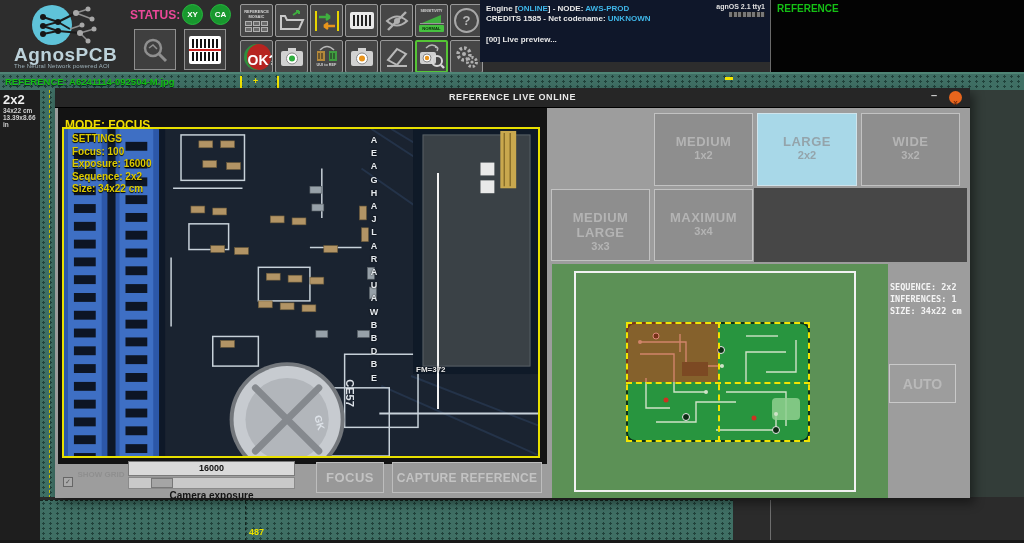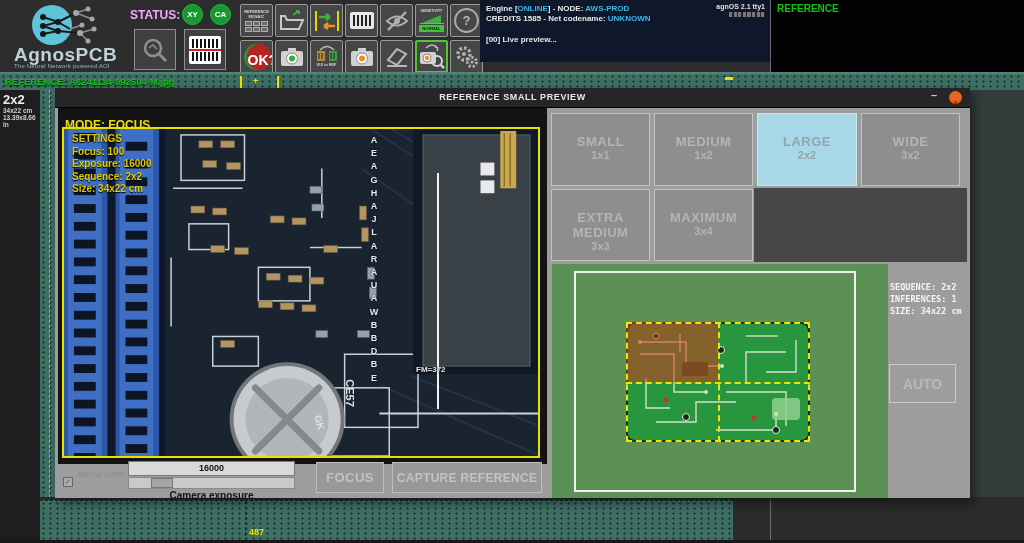--- a/index.html
+++ b/index.html
@@ -3,21 +3,21 @@
 <meta charset="utf-8">
 <style>
   html,body{margin:0;padding:0;background:#111;}
   #app{position:relative;width:1024px;height:543px;background:#2d2d2d;overflow:hidden;
        font-family:"Liberation Sans",sans-serif;-webkit-font-smoothing:antialiased;}
   .abs{position:absolute;}
   .teal-tex{background-color:#3f6f64;background-image:radial-gradient(circle,rgba(8,28,24,.55) 1px,transparent 1.2px);background-size:7px 5px;}
   
   .appname{font-weight:bold;font-size:19px;color:#bdd2da;letter-spacing:.5px;}
   .tagline{font-size:6px;color:#9fb3bb;letter-spacing:.2px;}
-  .status-label{font-weight:bold;font-size:12px;color:#f0abfc;}
+  .status-label{font-weight:bold;font-size:12px;color:#ec4899;}
   .badge{width:21px;height:21px;border-radius:50%;background:#18982e;color:#fff;font-size:8px;font-weight:bold;
          display:flex;align-items:center;justify-content:center;border:1px solid #27b93f;box-sizing:border-box;}
   .bigbtn{width:42px;height:41px;background:#3f3f3f;border:1px solid #8f8f8f;box-sizing:border-box;
           display:flex;align-items:center;justify-content:center;}
   .tbtn{width:33px;height:33px;background:#464646;border:1px solid #999;border-radius:2px;box-sizing:border-box;
         display:flex;flex-direction:column;align-items:center;justify-content:center;overflow:hidden;position:relative;}
   .tbtn.sel{border:2px solid #55c535;}
   .trow{position:absolute;display:flex;gap:2px;}
   .tinytxt{font-size:4px;font-weight:bold;color:#d6d6d6;text-align:center;line-height:5px;white-space:pre-line;}
   .console{background:#0f172a;font-size:8px;font-weight:bold;color:#e9e9e9;line-height:10px;}
@@ -253,21 +253,21 @@
   <div class="abs teal-tex" style="left:40px;top:500px;width:693px;height:40px;border-top:1px dashed #15251f;">
     <div class="abs" style="left:205px;top:0;height:100%;border-left:1px dashed #13231d;"></div>
     <div class="abs" style="left:209px;top:26px;color:#e8e000;font-size:9px;font-weight:bold;">487</div>
   </div>
   <div class="abs" style="left:770px;top:500px;width:1px;height:40px;background:#6e6e6e;"></div>
   <div class="abs" style="left:0;top:540px;width:1024px;height:3px;background:#181818;"></div>
 
   <div class="abs dialog" style="left:55px;top:88px;width:915px;height:410px;">
 
     <div class="abs dlg-title" style="left:0;top:0;width:915px;height:19px;">
-      <div class="dlg-title-text" style="text-align:center;line-height:19px;">REFERENCE SMALL PREVIEW</div>
+      <div class="dlg-title-text" style="text-align:center;line-height:19px;">REFERENCE LIVE ONLINE</div>
       <div class="abs" style="right:33px;top:1px;color:#cfcfcf;font-size:11px;font-weight:bold;">–</div>
       <div class="abs" style="right:8px;top:3px;width:13px;height:13px;border-radius:50%;background:#e8651d;text-align:center;">
         <span style="color:#7a2c0c;font-size:8px;font-weight:bold;line-height:13px;">x</span>
       </div>
     </div>
 
     <div class="abs" style="left:3px;top:20px;width:489px;height:356px;background:#131313;">
       <div style="color:#f0dc00;font-size:12px;font-weight:bold;padding:10px 0 0 7px;height:16px;">MODE: FOCUS</div>
 
       <div class="abs" style="left:4px;top:19px;width:474px;height:327px;border:2px solid #e8e000;overflow:hidden;background:#1a2330;">
@@ -399,38 +399,34 @@
         <div style="position:absolute;left:22px;top:0;width:20px;height:8px;background:#a5a5a5;border:1px solid #777;"></div>
       </div>
       <div style="text-align:center;font-size:10px;font-weight:bold;color:#141414;margin-top:1px;">Camera exposure</div>
     </div>
 
     <div class="abs etched" style="left:261px;top:374px;width:68px;height:31px;font-size:13px;letter-spacing:.5px;">FOCUS</div>
     <div class="abs etched" style="left:337px;top:374px;width:150px;height:31px;font-size:12px;letter-spacing:.3px;">CAPTURE REFERENCE</div>
 
     <div class="abs" style="left:699px;top:100px;width:213px;height:74px;background:#474747;"></div>
 
-    <div class="abs sizebtn" style="left:496px;top:25px;width:99px;height:73px;">
-      <span class="l1">SMALL</span>
-        <span class="l2">1x1</span>
-    </div>
     <div class="abs sizebtn" style="left:599px;top:25px;width:99px;height:73px;">
       <span class="l1">MEDIUM</span>
         <span class="l2">1x2</span>
     </div>
     <div class="abs sizebtn selected" style="left:702px;top:25px;width:100px;height:73px;">
       <span class="l1">LARGE</span>
         <span class="l2">2x2</span>
     </div>
     <div class="abs sizebtn" style="left:806px;top:25px;width:99px;height:73px;">
       <span class="l1">WIDE</span>
         <span class="l2">3x2</span>
     </div>
     <div class="abs sizebtn" style="left:496px;top:101px;width:99px;height:72px;">
-      <span class="l1">EXTRA MEDIUM</span>
+      <span class="l1">MEDIUM LARGE</span>
         <span class="l2">3x3</span>
     </div>
     <div class="abs sizebtn" style="left:599px;top:101px;width:99px;height:72px;">
       <span class="l1">MAXIMUM</span>
         <span class="l2">3x4</span>
     </div>
 
     <div class="abs" style="left:497px;top:176px;width:336px;height:234px;background:#5c9156;overflow:hidden;">
       <div class="abs" style="left:22px;top:7px;width:278px;height:217px;border:2px solid #f2f2f2;"></div>
       <svg class="abs" style="left:74px;top:58px;" width="184" height="120" viewBox="0 0 184 120">

